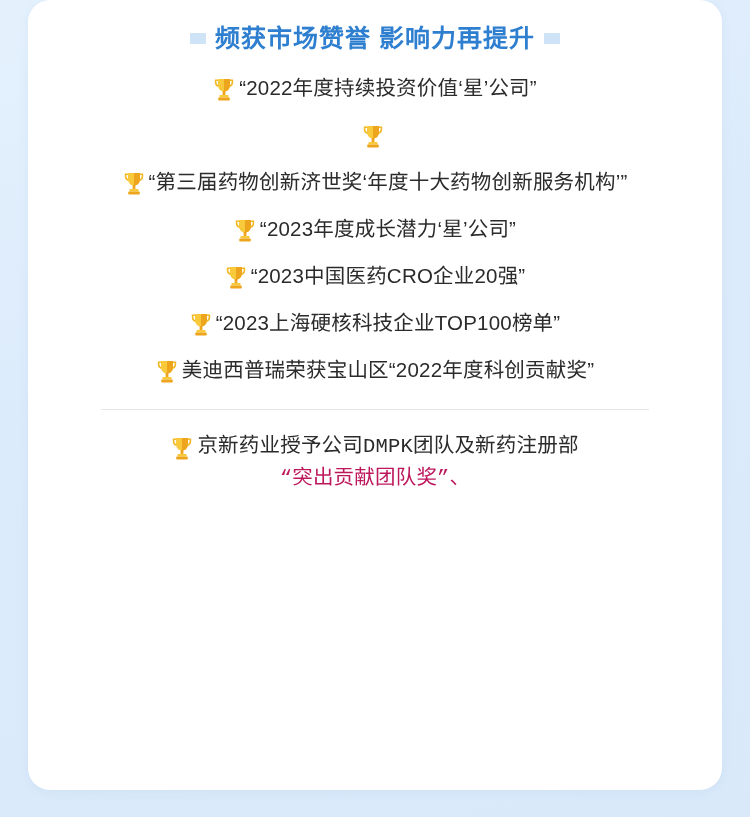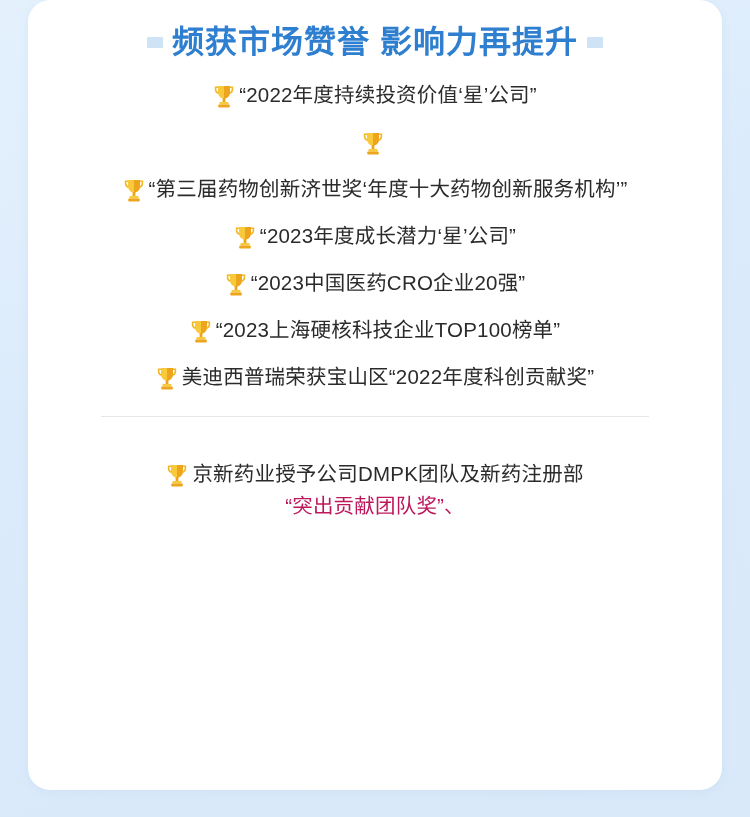--- a/index.html
+++ b/index.html
@@ -50,21 +50,21 @@
     width: 16px;
     height: 11px;
     background: #cfe3f6;
     border-radius: 1px;
     display: inline-block;
   }
   .heading-bar.right {
     background: #cfe3f6;
   }
   .heading-text {
-    font-size: 32px;
+    font-size: 25px;
     font-weight: bold;
     color: #2f7fd0;
     letter-spacing: 1px;
     line-height: 1;
     white-space: nowrap;
   }
 
   
   .award-list {
     margin-top: 24px;
@@ -93,21 +93,22 @@
   }
 
   .divider {
     width: 548px;
     height: 1px;
     background: #e7e7e7;
     margin: 26px auto 0 auto;
   }
 
   .partner-list {
-    margin-top: 44px;
+    margin-top: 24px;
+    font-family: Liberation Mono, monospace;
   }
   .partner-block {
     margin-bottom: 26px;
   }
   .partner-first-line {
     display: flex;
     align-items: flex-start;
     justify-content: center;
   }
   .partner-second-line {

